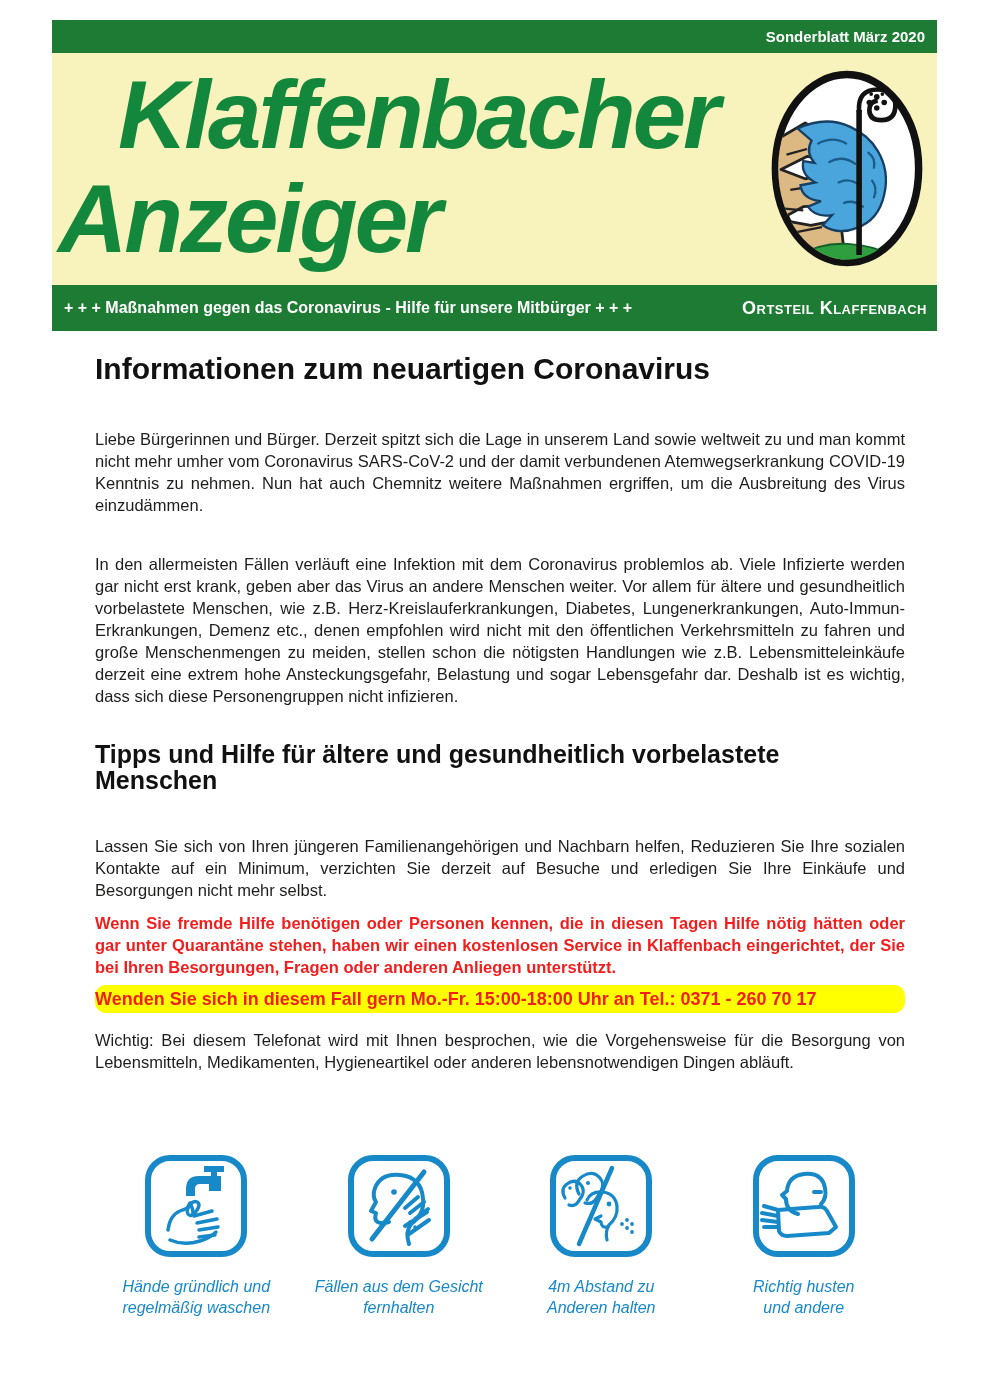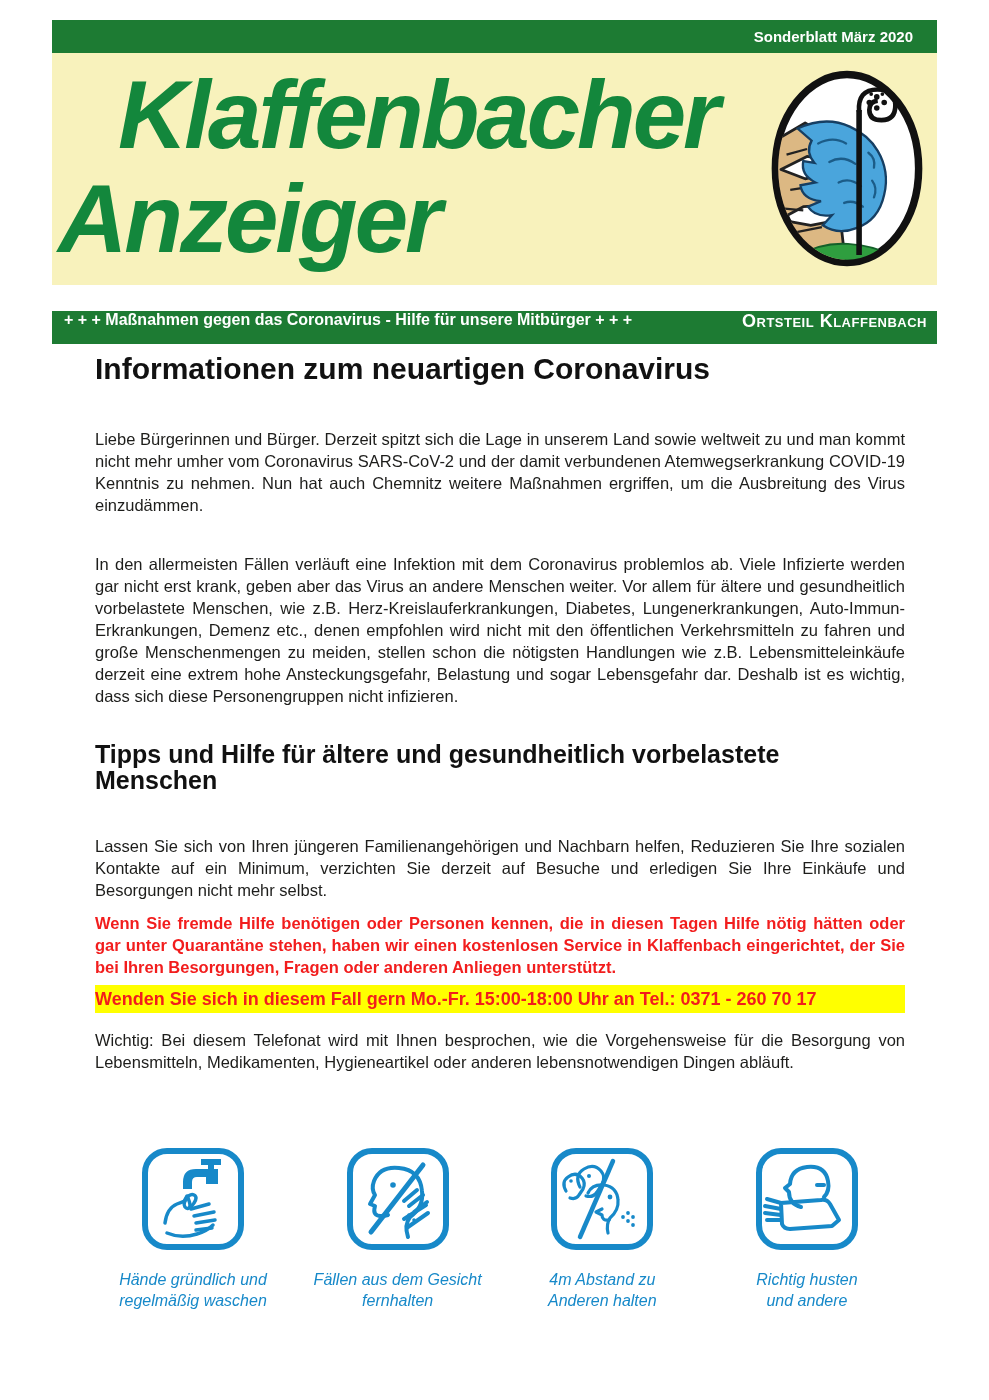--- a/index.html
+++ b/index.html
@@ -9,38 +9,38 @@
     background:#ffffff;
     font-family:"Liberation Sans", sans-serif;
     color:#1d1d1b;
     overflow:hidden;
   }
   
   .masthead{position:absolute;left:52px;top:20px;width:885px;}
   .topbar{
     background:#1d7b33;color:#ffffff;height:33px;
     display:flex;align-items:center;justify-content:flex-end;
-    padding-right:24px;box-sizing:border-box;
+    padding-right:12px;box-sizing:border-box;
     font-size:15px;font-weight:bold;
   }
   .cream{
     position:relative;background:#f8f2bc;height:232px;overflow:hidden;
   }
   .title-block{
     position:absolute;left:0;top:10px;
     color:#13873c;font-weight:bold;font-style:italic;
     letter-spacing:-3px;line-height:104px;font-size:96px;
   }
   .title-line1{margin-left:66px;text-align:right;}
   .title-line2{margin-left:6px;}
   .crest{position:absolute;right:6px;top:16px;width:168px;height:200px;}
   .ticker-bar{
-    background:#1d7b33;color:#ffffff;height:33px;
-    display:flex;justify-content:space-between;
-    padding:0 10px 0 12px;box-sizing:border-box;margin-top:26px;
+    background:#1d7b33;color:#ffffff;height:46px;
+    display:flex;align-items:center;justify-content:space-between;
+    padding:0 10px 0 12px;box-sizing:border-box;
   }
   .ticker{font-size:16px;font-weight:bold;}
   .district{
     font-size:18px;font-weight:bold;font-variant:small-caps;letter-spacing:.5px;
   }
   
   .content{position:absolute;left:95px;top:318px;width:810px;}
   .headline{
     margin:34px 0 0 0;font-size:30px;line-height:34px;font-weight:bold;color:#111;
   }
@@ -53,27 +53,28 @@
   }
   .par-tips{margin-top:42px;}
   .par-service{
     margin-top:11px;font-weight:bold;color:#f21d1d;
     font-size:16.5px;line-height:22px;text-align:justify;
   }
   .hotline{
     margin-top:7px;background:#ffff00;color:#f21d1d;
     font-weight:bold;font-size:18px;line-height:28px;height:28px;
     white-space:nowrap;
+    border-radius:11px;
   }
   .par-wichtig{margin-top:16px;}
   
   .icons-row{
     margin-top:66px;display:flex;justify-content:space-between;
   }
-  .icon-fig{width:180px;margin:8px;display:flex;flex-direction:column;align-items:center;}
+  .icon-fig{width:180px;margin:15px;display:flex;flex-direction:column;align-items:center;}
   .icon-box{width:104px;height:104px;}
   .icon-caption{
     margin-top:18px;text-align:center;color:#1789c9;
     font-style:italic;font-size:16px;line-height:21px;
   }
   .icon-caption span{display:block;}
   
   .turn-over{
     position:absolute;left:0;top:1316px;width:100%;
     text-align:center;font-size:17px;color:#111;

